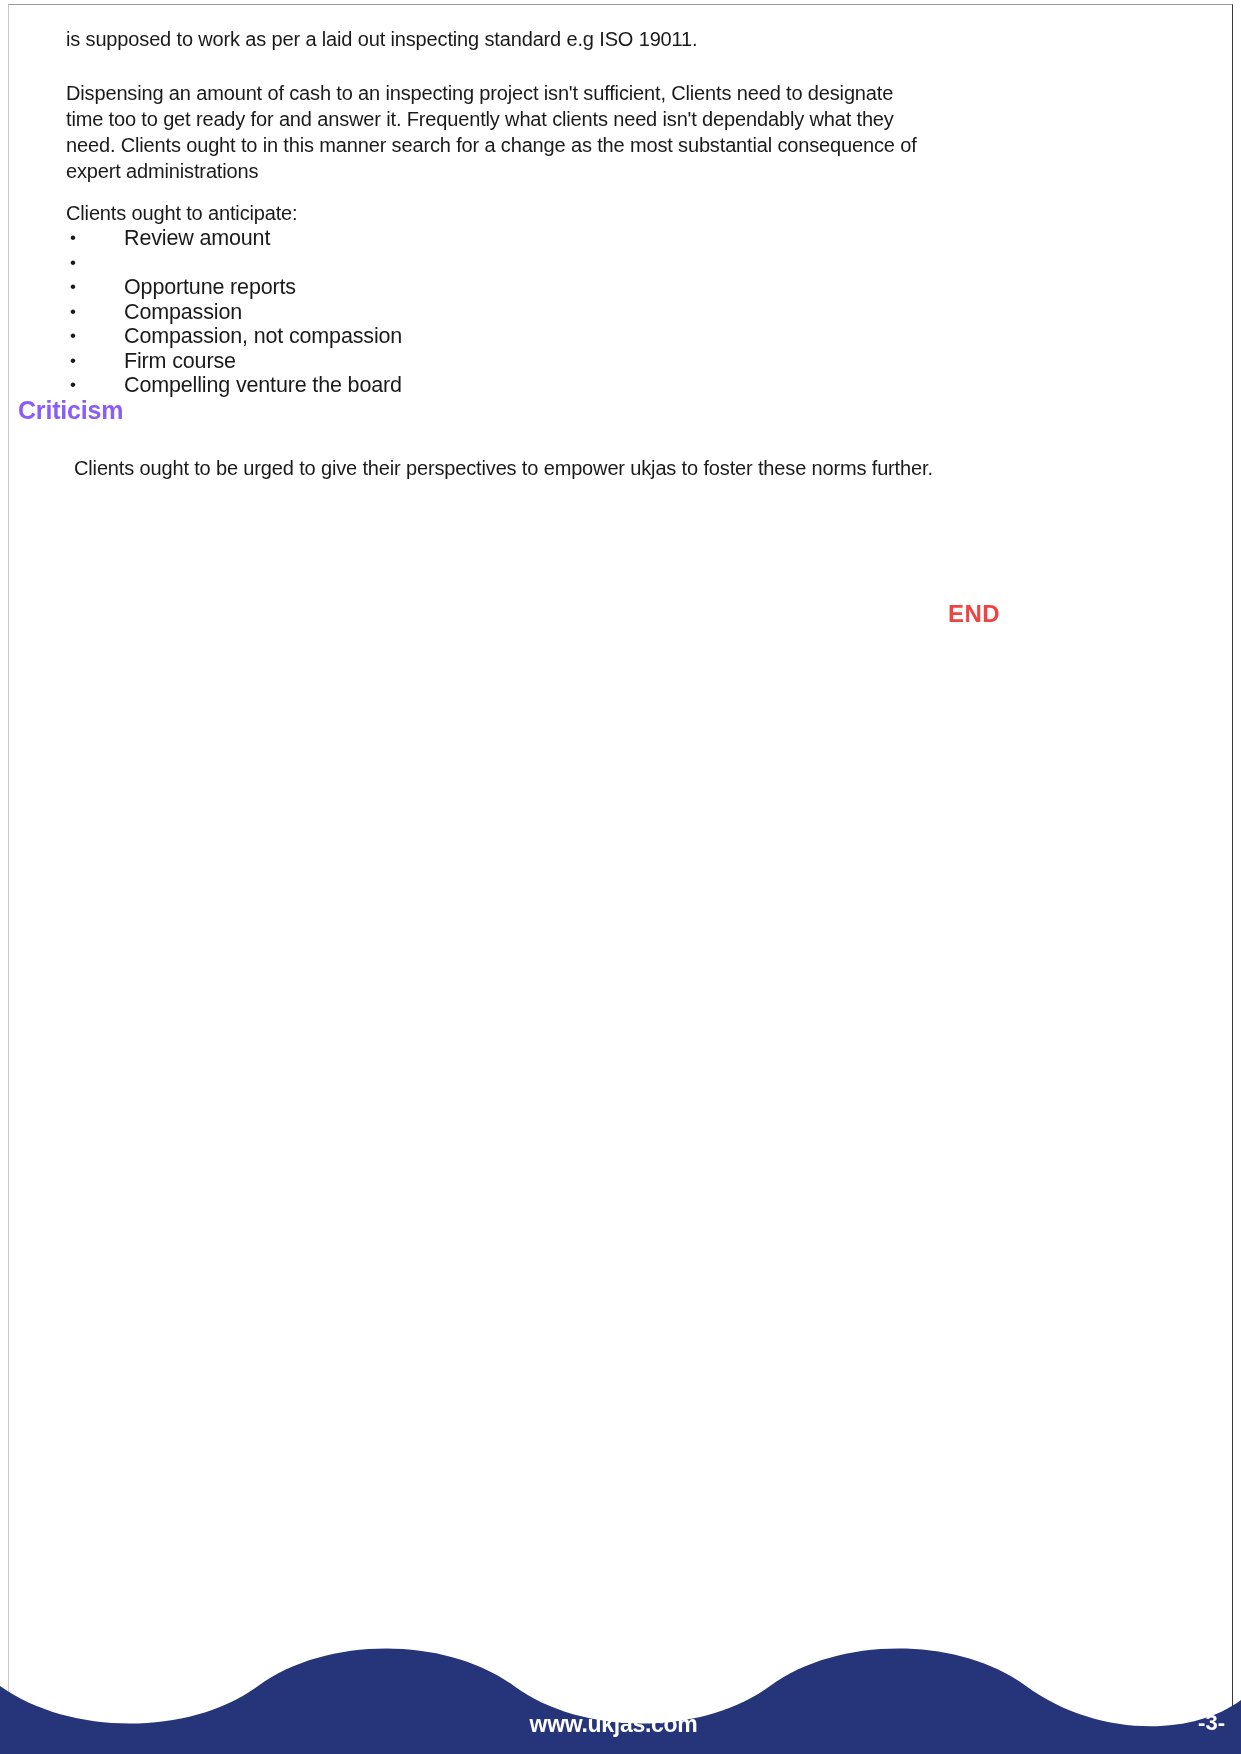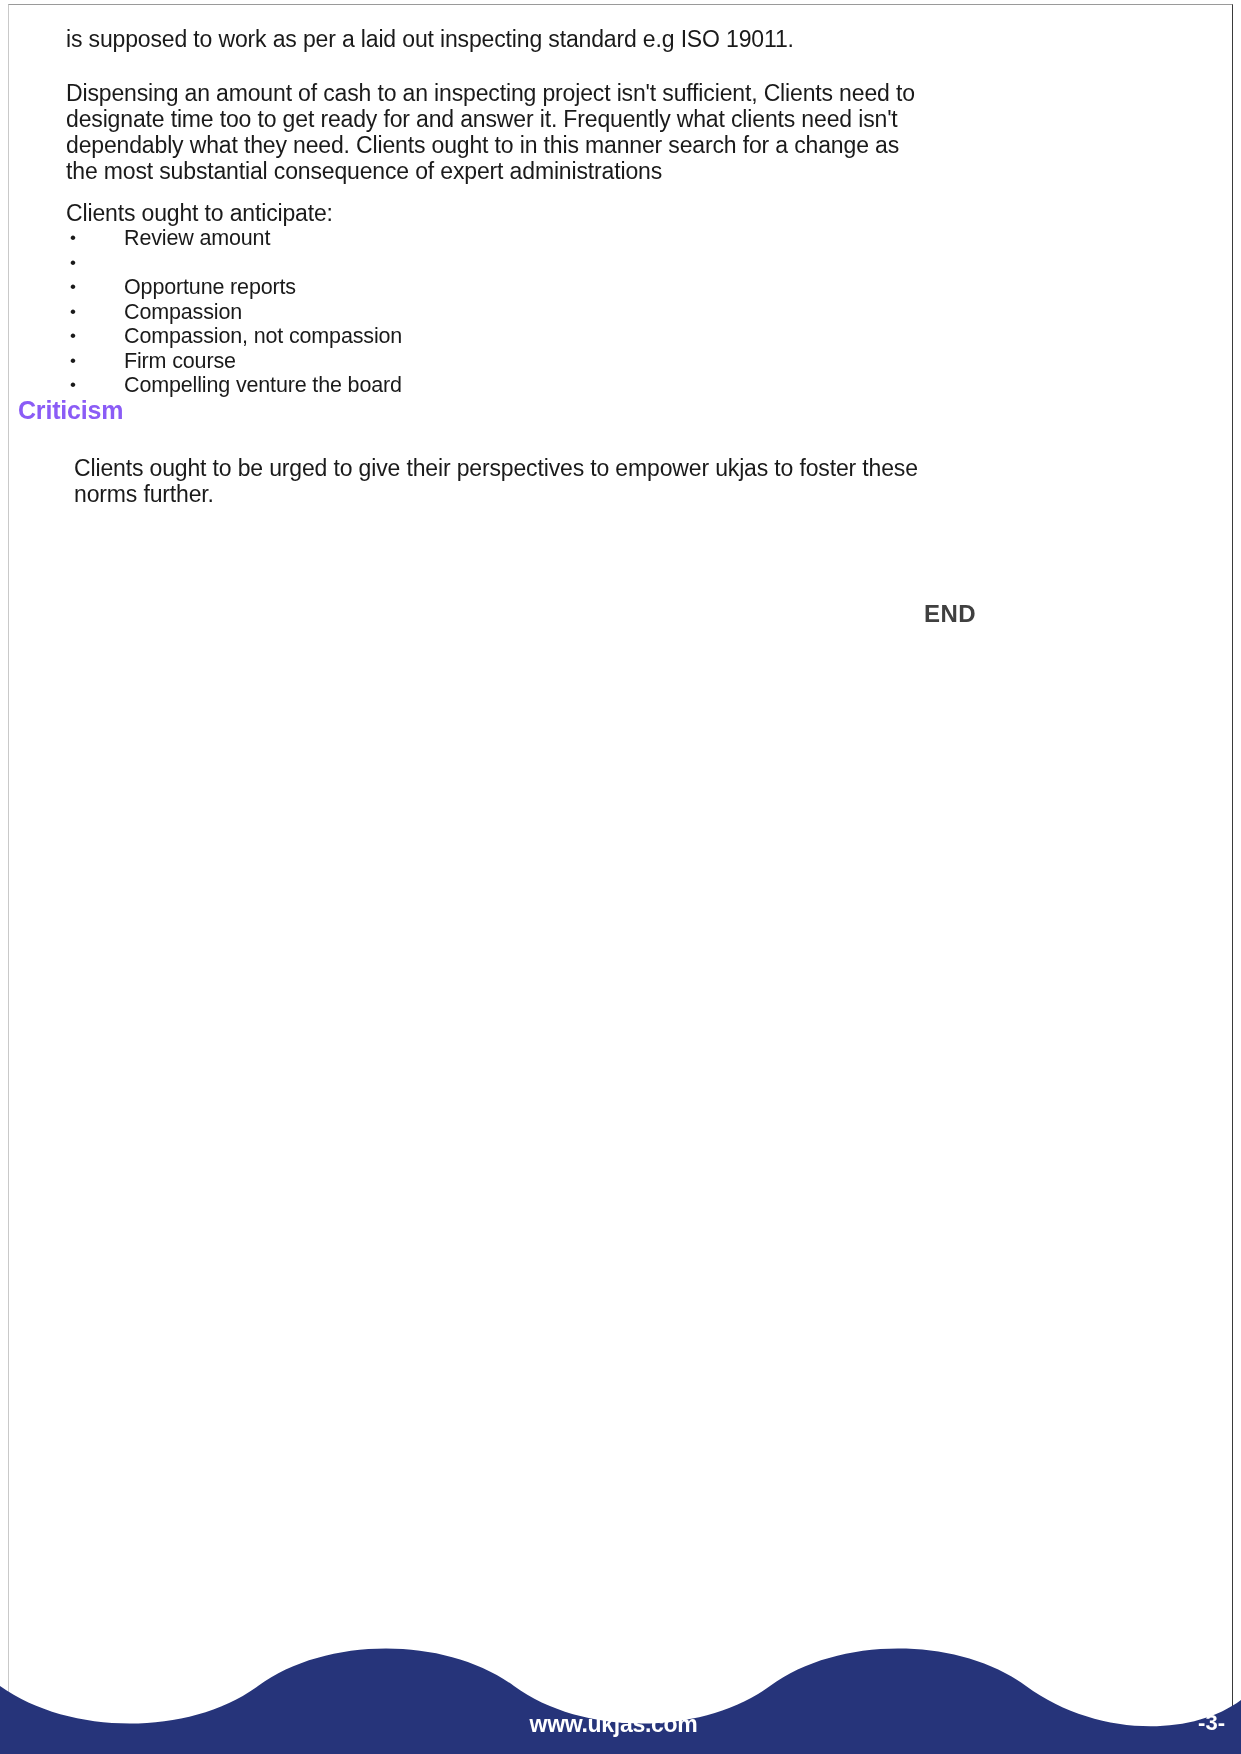--- a/index.html
+++ b/index.html
@@ -45,21 +45,21 @@
   .content {
     position: absolute;
     left: 0;
     top: 0;
     width: 1241px;
   }
 
   .para {
     position: absolute;
     color: #1a1a1a;
-    font-size: 23px;
+    font-size: 20px;
     line-height: 26px;
     letter-spacing: -0.15px;
     white-space: pre-line;
   }
 
   #p-intro  { left: 66px;  top: 26px;  width: 900px; }
   #p-body   { left: 66px;  top: 80px;  width: 855px; }
 
   #p-anticipate { left: 66px; top: 200px; width: 700px; }
 
@@ -101,25 +101,25 @@
   }
 
   #p-criticism {
     left: 74px;
     top: 455px;
     width: 900px;
   }
 
   .end-mark {
     position: absolute;
-    left: 924px;
+    left: 948px;
     top: 600px;
     font-size: 24px;
     font-weight: bold;
-    color: #404040;
+    color: #ef4444;
     letter-spacing: 0.5px;
   }
 
   
   .footer {
     position: absolute;
     left: 0;
     bottom: 0;
     width: 1241px;
     height: 140px;

